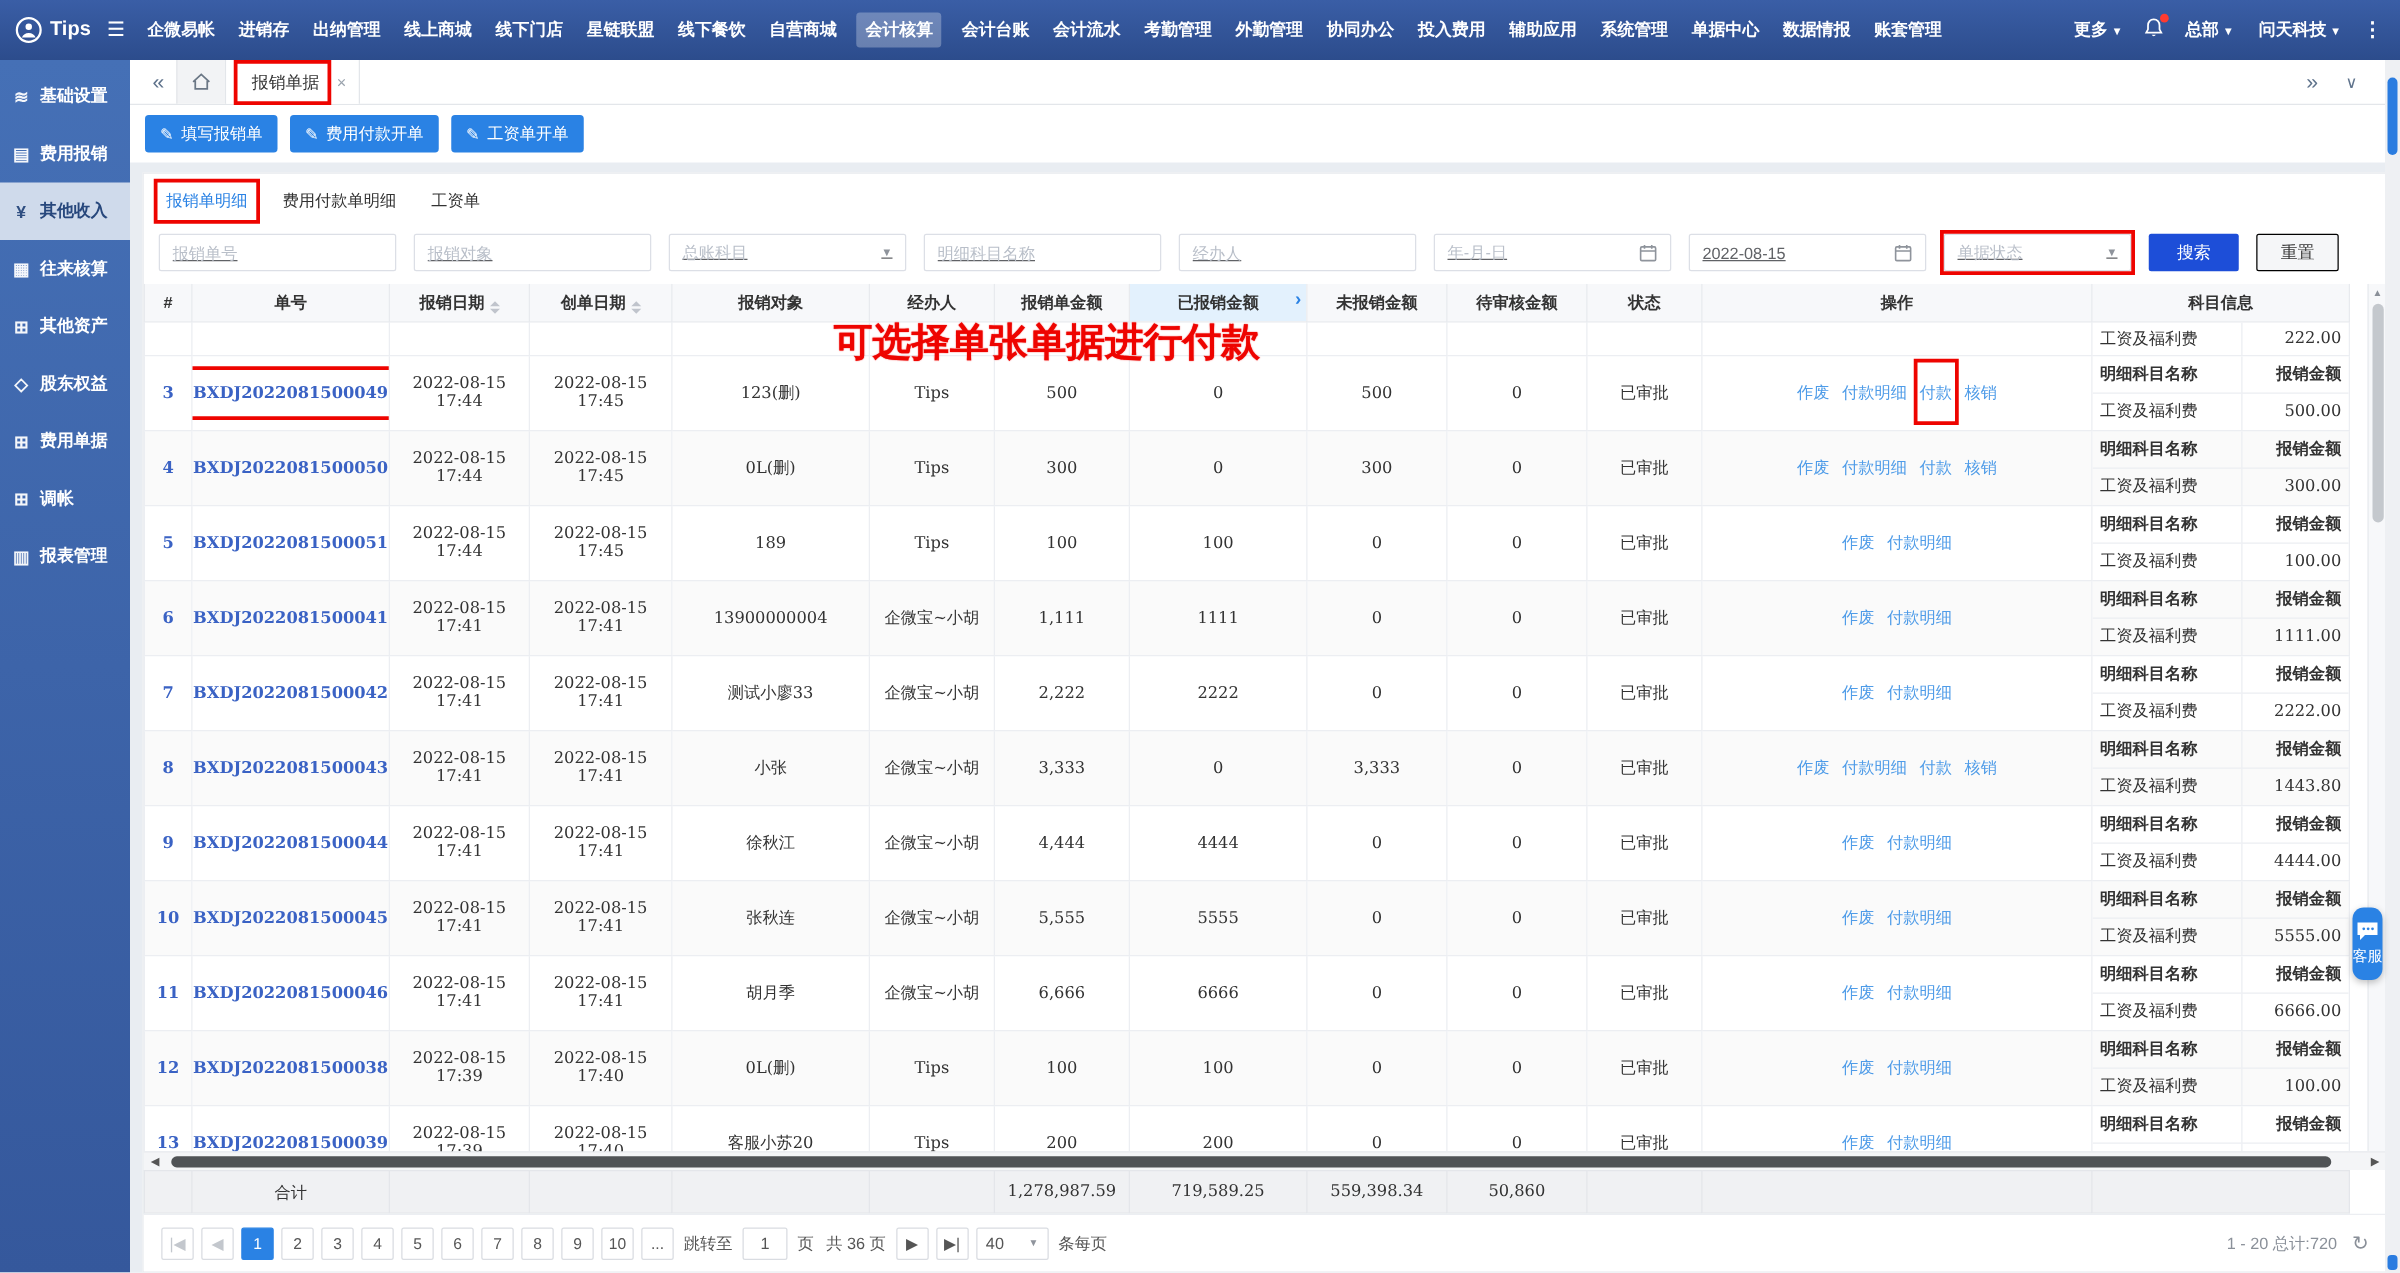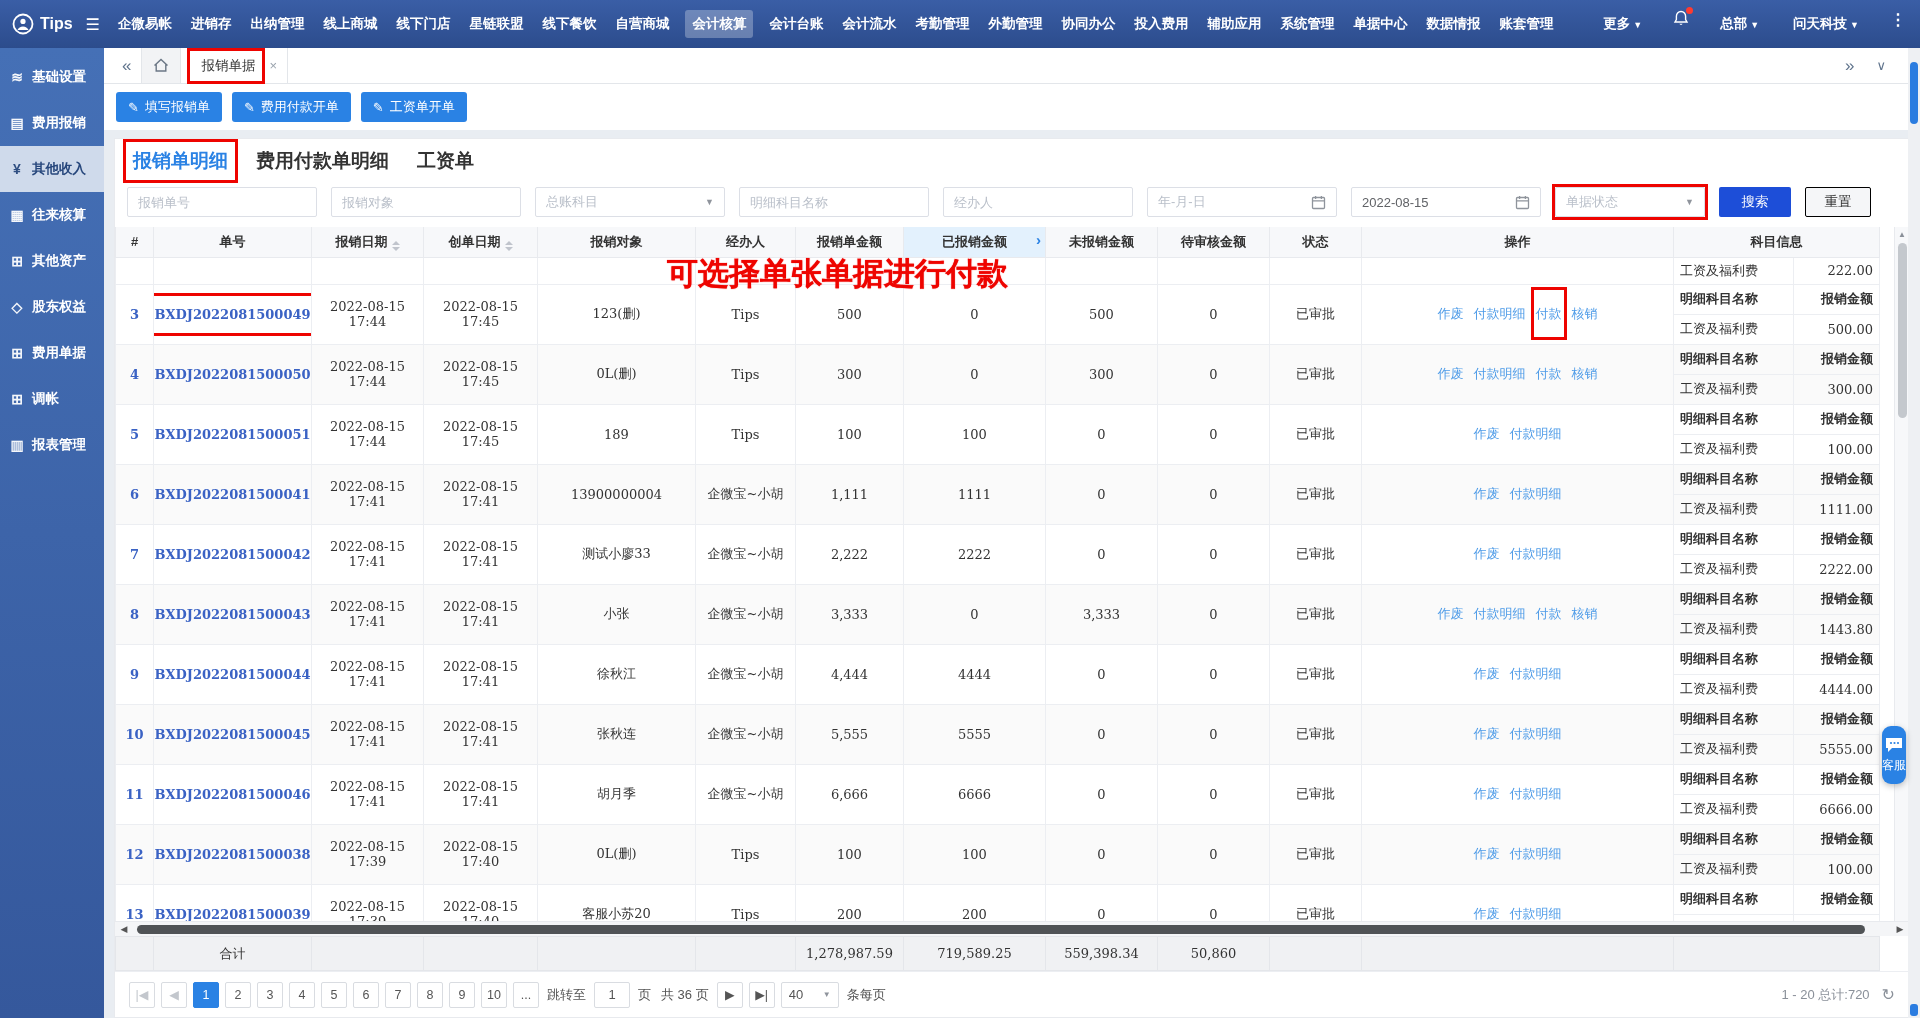--- a/index.html
+++ b/index.html
@@ -8,21 +8,21 @@
 
   
   .top-nav { height:48px; background:linear-gradient(180deg,#3a5ea6 0%,#2c4c8c 100%);
              display:flex; align-items:center; padding:0 14px 0 12px; color:#fff; gap:13px; }
   .brand { display:flex; align-items:center; gap:6px; font-weight:bold; font-size:16px; }
   .brand svg { display:block; }
   .hamburger { font-size:16px; cursor:pointer; margin-right:2px; }
   .nav-items { display:flex; align-items:center; gap:13px; flex:1; }
   .nav-item { font-size:13.5px; font-weight:bold; white-space:nowrap; cursor:pointer; padding:5px 3px; border-radius:3px; }
   .nav-item.active { background:rgba(255,255,255,.28); padding:5px 7px; }
-  .nav-right { display:flex; gap:28px; font-size:13.5px; font-weight:bold; }
+  .nav-right { display:flex; align-items:center; gap:14px; font-size:13.5px; font-weight:bold; }
   .caret-down { font-size:9px; margin-left:3px; }
   .bell-wrap { position:relative; cursor:pointer; }
   .bell-dot { position:absolute; top:-3px; right:-4px; width:7px; height:7px; background:#ff3b30; border-radius:50%; }
   .kebab { font-size:16px; cursor:pointer; letter-spacing:0; }
 
   
   .main { display:flex; height:970px; }
   .sidebar { width:104px; background:linear-gradient(180deg,#4570b6 0%,#35589c 100%); padding-top:6px; flex-shrink:0; }
   .side-item { height:46px; display:flex; align-items:center; gap:7px; padding-left:9px;
                color:#fff; font-size:13.5px; font-weight:bold; cursor:pointer; white-space:nowrap; }
@@ -49,27 +49,27 @@
   
   .toolbar { height:46px; background:#fff; display:flex; align-items:center; gap:10px; padding:0 12px; }
   .tb-btn { background:#2a82e4; color:#fff; border:none; border-radius:3px; height:30px; padding:0 12px;
             font-size:13px; display:flex; align-items:center; gap:6px; cursor:pointer; font-family:inherit; }
   .tb-btn .pencil { font-size:13px; }
 
   
   .panel { flex:1; margin:8px 10px 0 10px; background:#fff; border:1px solid #e8eaee;
            display:flex; flex-direction:column; min-height:0; }
   .sub-tabs { height:44px; display:flex; align-items:center; gap:28px; padding:0 18px; }
-  .sub-tab { font-size:19px; font-weight:bold; color:#333; cursor:pointer; position:relative; }
+  .sub-tab { font-size:13px; font-weight:normal; color:#333; cursor:pointer; position:relative; }
   .sub-tab.active { color:#2a82e4; }
   .sub-tab.active::after { content:''; position:absolute; left:-10px; right:-10px; top:-9px; bottom:-9px; border:3px solid #ee0400; }
 
   .filters { display:flex; align-items:center; gap:14px; padding:4px 12px 10px 12px; }
   .f-input, .f-select, .f-date { width:190px; height:30px; border:1px solid #dcdfe6; border-radius:2px;
-        font-size:13px; padding:11px 10px; color:#606266; background:#fff; display:flex; align-items:center; }
+        font-size:13px; padding:11px 10px; color:#606266; background:#fff; display:flex; align-items:center;text-decoration:underline; }
   input.f-input { font-family:inherit; }
   input.f-input::placeholder { color:#b9bfc9; }
   .f-select { justify-content:space-between; cursor:pointer; }
   .f-select .ph, .f-date .ph { color:#b9bfc9; }
   .f-select .sel-caret { color:#8f949c; font-size:9px; }
   .f-date { justify-content:space-between; cursor:pointer; }
   .f-date .val { color:#606266; }
   .f-select.status { width:150px; position:relative; }
   .f-select.status::after { content:''; position:absolute; left:-4px; right:-4px; top:-4px; bottom:-4px; border:3px solid #ee0400; }
   .btn-search { background:#1d4ed8; color:#fff; border:none; border-radius:2px; height:30px; width:72px;

